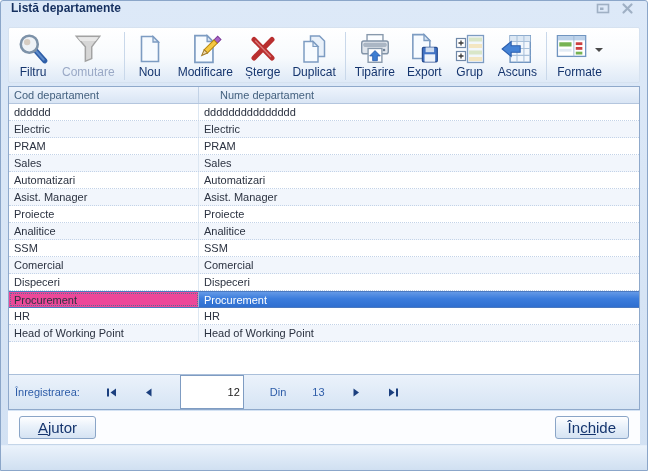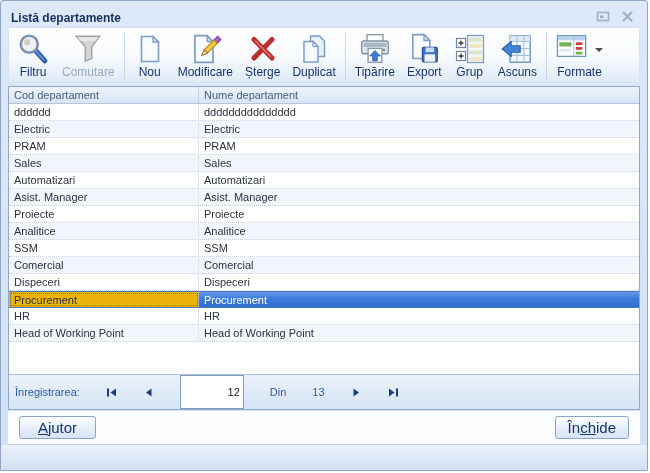--- a/index.html
+++ b/index.html
@@ -8,21 +8,21 @@
 
   .window {
     position: relative; width: 648px; height: 471px;
     border: 1px solid #8ba6c9; border-radius: 3px 3px 0 0;
     background: linear-gradient(#dde9f8, #d2e1f3);
     overflow: hidden;
   }
 
   
   .titlebar { position: absolute; top: 0; left: 0; right: 0; height: 33px;
-    display: flex; align-items: center; padding: 0 8px 0 10px; }
+    display: flex; align-items: flex-start; padding: 0 8px 0 10px; }
   .title { flex: 1; font-size: 12px; font-weight: bold; color: #16305f; }
   .tb-btn { width: 24px; height: 18px; display: flex; align-items: center;
     justify-content: center; cursor: pointer; }
 
   
   .toolbar { position: absolute; top: 26px; left: 7px; right: 7px; height: 56px;
     background: linear-gradient(#ffffff, #f7fafd 55%, #dfeaf7);
     border: 1px solid #d6e2f0; border-radius: 2px;
     display: flex; align-items: flex-start; padding: 2px 1px; }
   .titem { display: flex; flex-direction: column; align-items: center;
@@ -33,33 +33,33 @@
   .titem.disabled .tlabel { color: #9aa9c6; }
   .tsep { width: 1px; height: 48px; background: #c9d8ea; margin: 2px 3px; flex: 0 0 auto; }
   .icon-row { display: flex; align-items: center; gap: 7px; height: 35px; }
   .dd-arrow { width: 0; height: 0; border-left: 4px solid transparent;
     border-right: 4px solid transparent; border-top: 4px solid #4a4a4a; margin-top: 2px; }
 
   
   .grid { position: absolute; top: 85px; left: 7px; right: 7px; height: 324px;
     border: 1px solid #8fa9cb; background: #fff; display: flex; flex-direction: column; }
   .g-header { flex: 0 0 17px; display: flex;
-    background: linear-gradient(#eef4fc, #d9e5f4); border-bottom: 1px solid #b4c6de; }
+    background: linear-gradient(#eef4fc, #d9e5f4); border-bottom: 1px solid #b4c6de; gap: 16px; }
   .g-hcell { font-size: 11px; color: #44617f; padding: 1px 5px; line-height: 14px;
     white-space: nowrap; }
   .g-header .c0 { border-right: 1px solid #c2d2e6; }
   .c0 { width: 190px; flex: 0 0 auto; }
   .c1 { flex: 1; }
   .g-body { flex: 1; overflow: hidden; background: #fff; }
   .g-row { display: flex; height: 17px; border-bottom: 1px dotted #c3d3e8; background: #fff; }
   .g-row.alt { background: #f2f6fc; }
   .g-cell { font-size: 11px; color: #2b3240; padding: 1px 5px; line-height: 14px;
     white-space: nowrap; overflow: hidden; }
   .g-row .c0 { border-right: 1px solid #dde7f2; }
-  .g-row.sel { background: #eab308; border-top: 1px solid #4a79c0;
+  .g-row.sel { background: #ec4899; border-top: 1px solid #4a79c0;
     border-bottom: 1px solid #4a79c0; }
   .g-row.sel .c0 { outline: 1px dotted #5a6e96; outline-offset: -2px; border-right-color: #a4b2d0; }
   .g-row.sel .c1 { background: linear-gradient(#649ae7, #3b7cdc 45%, #2f6fd0); color: #fff; }
 
   
   .g-nav { flex: 0 0 20px; background: linear-gradient(#ebf2fb, #d6e4f4);
     border-top: 1px solid #aabfda; display: flex; align-items: center;
     font-size: 11px; color: #2d5ca8; padding: 0 6px; gap: 26px; }
   .nav-glyph { display: flex; align-items: center; cursor: pointer; }
   .nav-glyph svg { display: block; }

